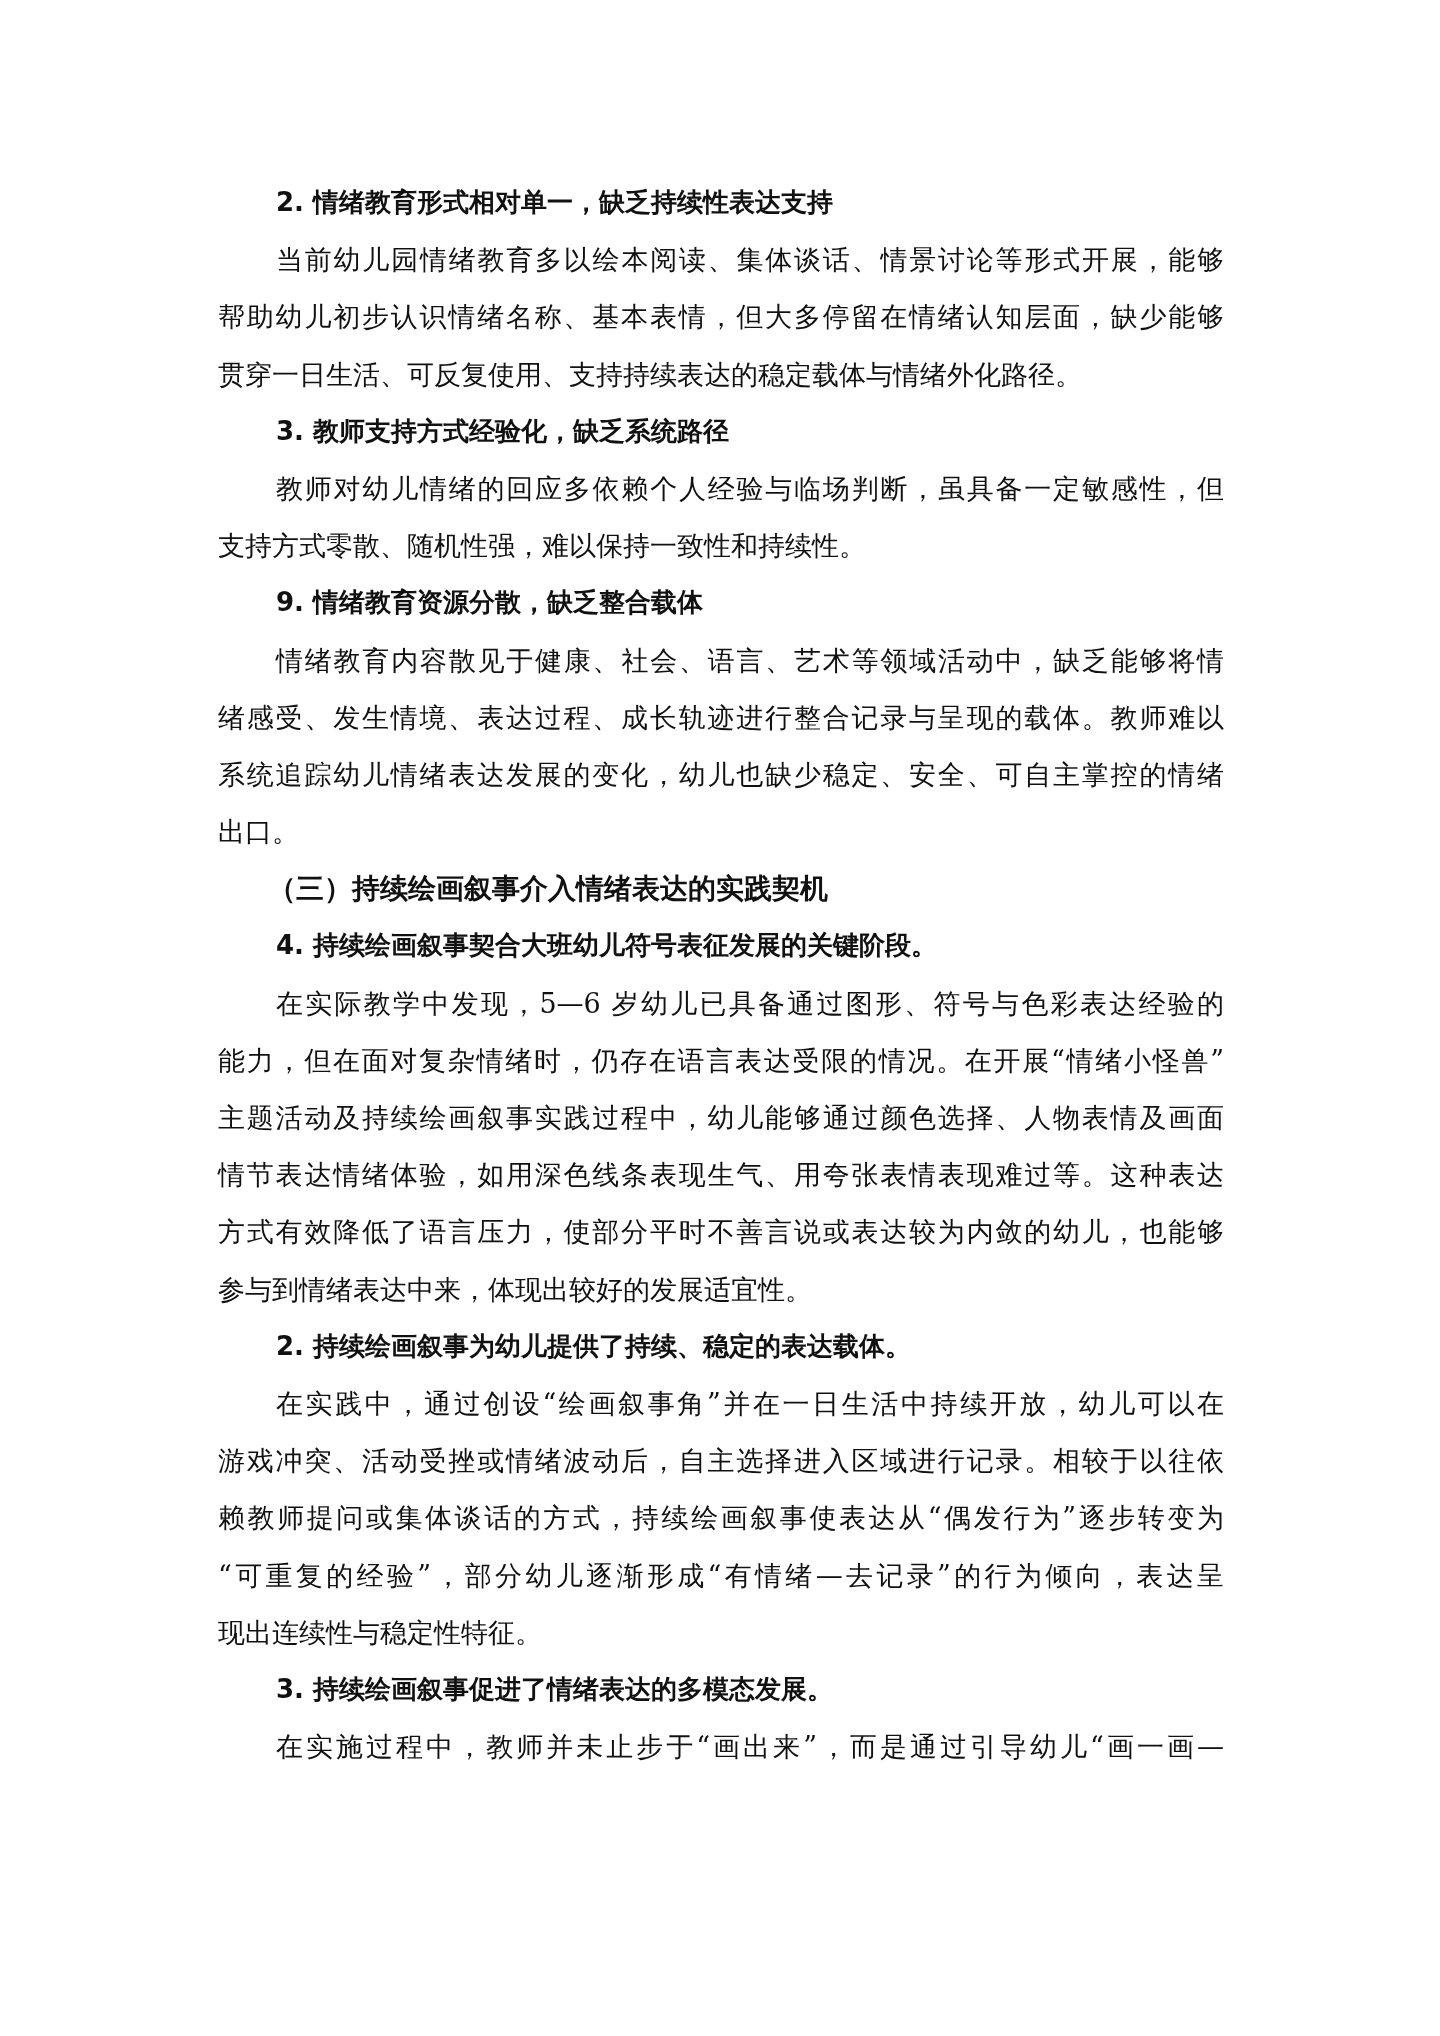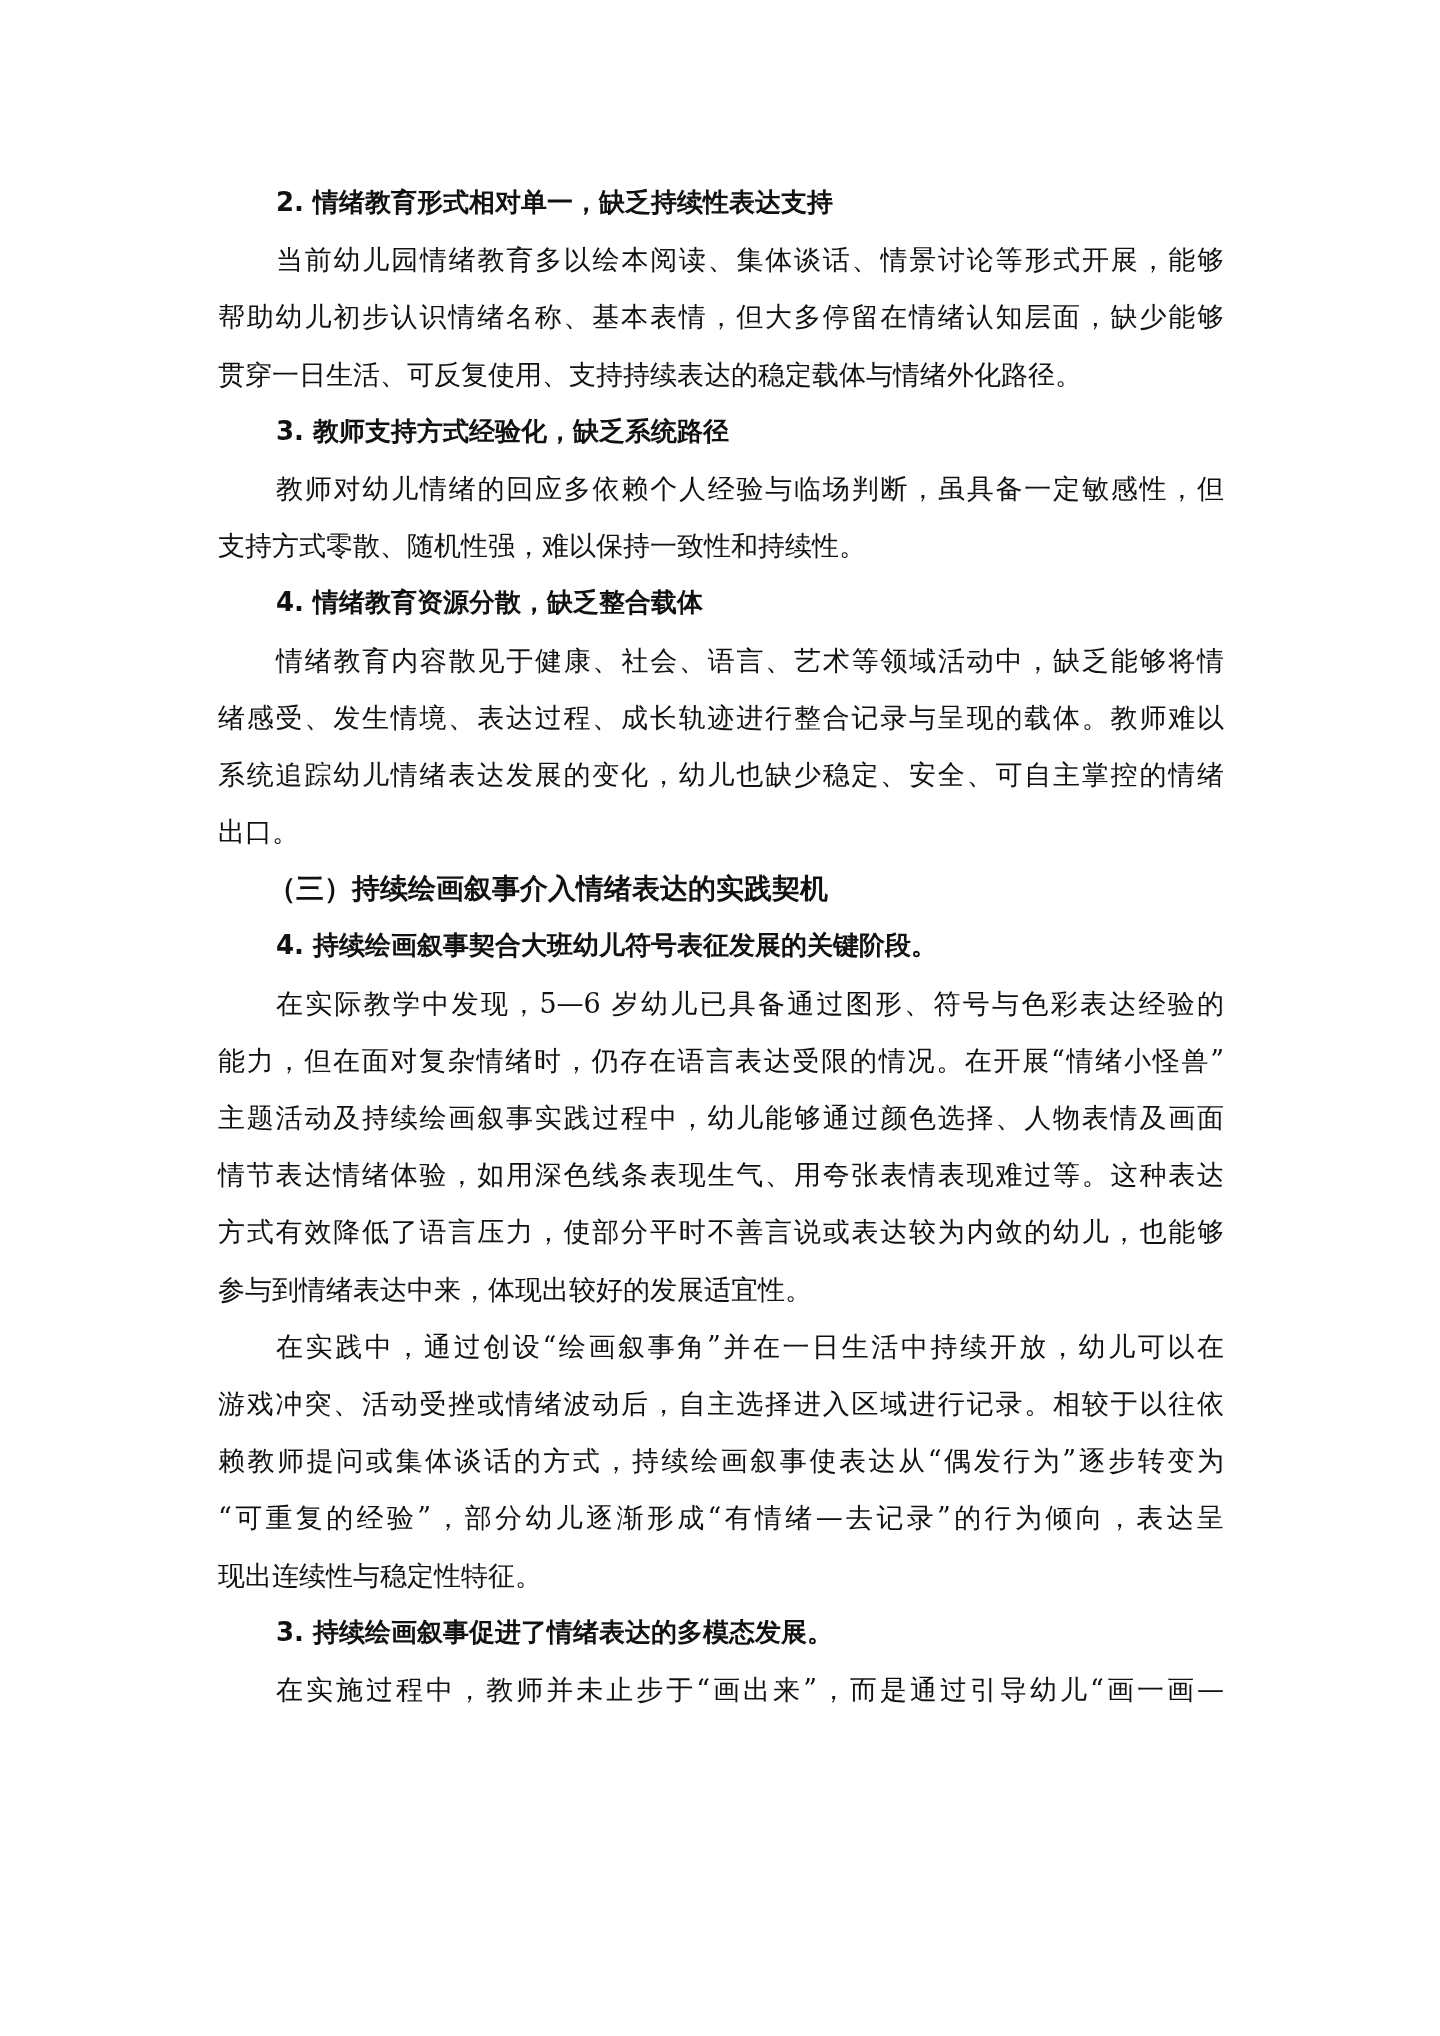--- a/index.html
+++ b/index.html
@@ -48,36 +48,37 @@
 
     <div class="line heading">2. 情绪教育形式相对单一，缺乏持续性表达支持</div>
     <div class="line indent">当前幼儿园情绪教育多以绘本阅读、集体谈话、情景讨论等形式开展，能够</div>
     <div class="line">帮助幼儿初步认识情绪名称、基本表情，但大多停留在情绪认知层面，缺少能够</div>
     <div class="line last">贯穿一日生活、可反复使用、支持持续表达的稳定载体与情绪外化路径。</div>
 
     <div class="line heading">3. 教师支持方式经验化，缺乏系统路径</div>
     <div class="line indent">教师对幼儿情绪的回应多依赖个人经验与临场判断，虽具备一定敏感性，但</div>
     <div class="line last">支持方式零散、随机性强，难以保持一致性和持续性。</div>
 
-    <div class="line heading">4. 情绪教育资源分散，缺乏整合载体</div>
+    <div class="line heading">9. 情绪教育资源分散，缺乏整合载体</div>
     <div class="line indent">情绪教育内容散见于健康、社会、语言、艺术等领域活动中，缺乏能够将情</div>
     <div class="line">绪感受、发生情境、表达过程、成长轨迹进行整合记录与呈现的载体。教师难以</div>
     <div class="line">系统追踪幼儿情绪表达发展的变化，幼儿也缺少稳定、安全、可自主掌控的情绪</div>
     <div class="line last">出口。</div>
 
     <div class="line subheading">（三）持续绘画叙事介入情绪表达的实践契机</div>
 
     <div class="line heading">4. 持续绘画叙事契合大班幼儿符号表征发展的关键阶段。</div>
     <div class="line indent">在实际教学中发现，5—6 岁幼儿已具备通过图形、符号与色彩表达经验的</div>
     <div class="line">能力，但在面对复杂情绪时，仍存在语言表达受限的情况。在开展“情绪小怪兽”</div>
     <div class="line">主题活动及持续绘画叙事实践过程中，幼儿能够通过颜色选择、人物表情及画面</div>
     <div class="line">情节表达情绪体验，如用深色线条表现生气、用夸张表情表现难过等。这种表达</div>
     <div class="line">方式有效降低了语言压力，使部分平时不善言说或表达较为内敛的幼儿，也能够</div>
     <div class="line last">参与到情绪表达中来，体现出较好的发展适宜性。</div>
 
+    <div class="line heading">2. 持续绘画叙事为幼儿提供了持续、稳定的表达载体。</div>
     <div class="line indent">在实践中，通过创设“绘画叙事角”并在一日生活中持续开放，幼儿可以在</div>
     <div class="line">游戏冲突、活动受挫或情绪波动后，自主选择进入区域进行记录。相较于以往依</div>
     <div class="line">赖教师提问或集体谈话的方式，持续绘画叙事使表达从“偶发行为”逐步转变为</div>
     <div class="line">“可重复的经验”，部分幼儿逐渐形成“有情绪—去记录”的行为倾向，表达呈</div>
     <div class="line last">现出连续性与稳定性特征。</div>
 
     <div class="line heading">3. 持续绘画叙事促进了情绪表达的多模态发展。</div>
     <div class="line indent">在实施过程中，教师并未止步于“画出来”，而是通过引导幼儿“画一画—</div>
 
   </div>

